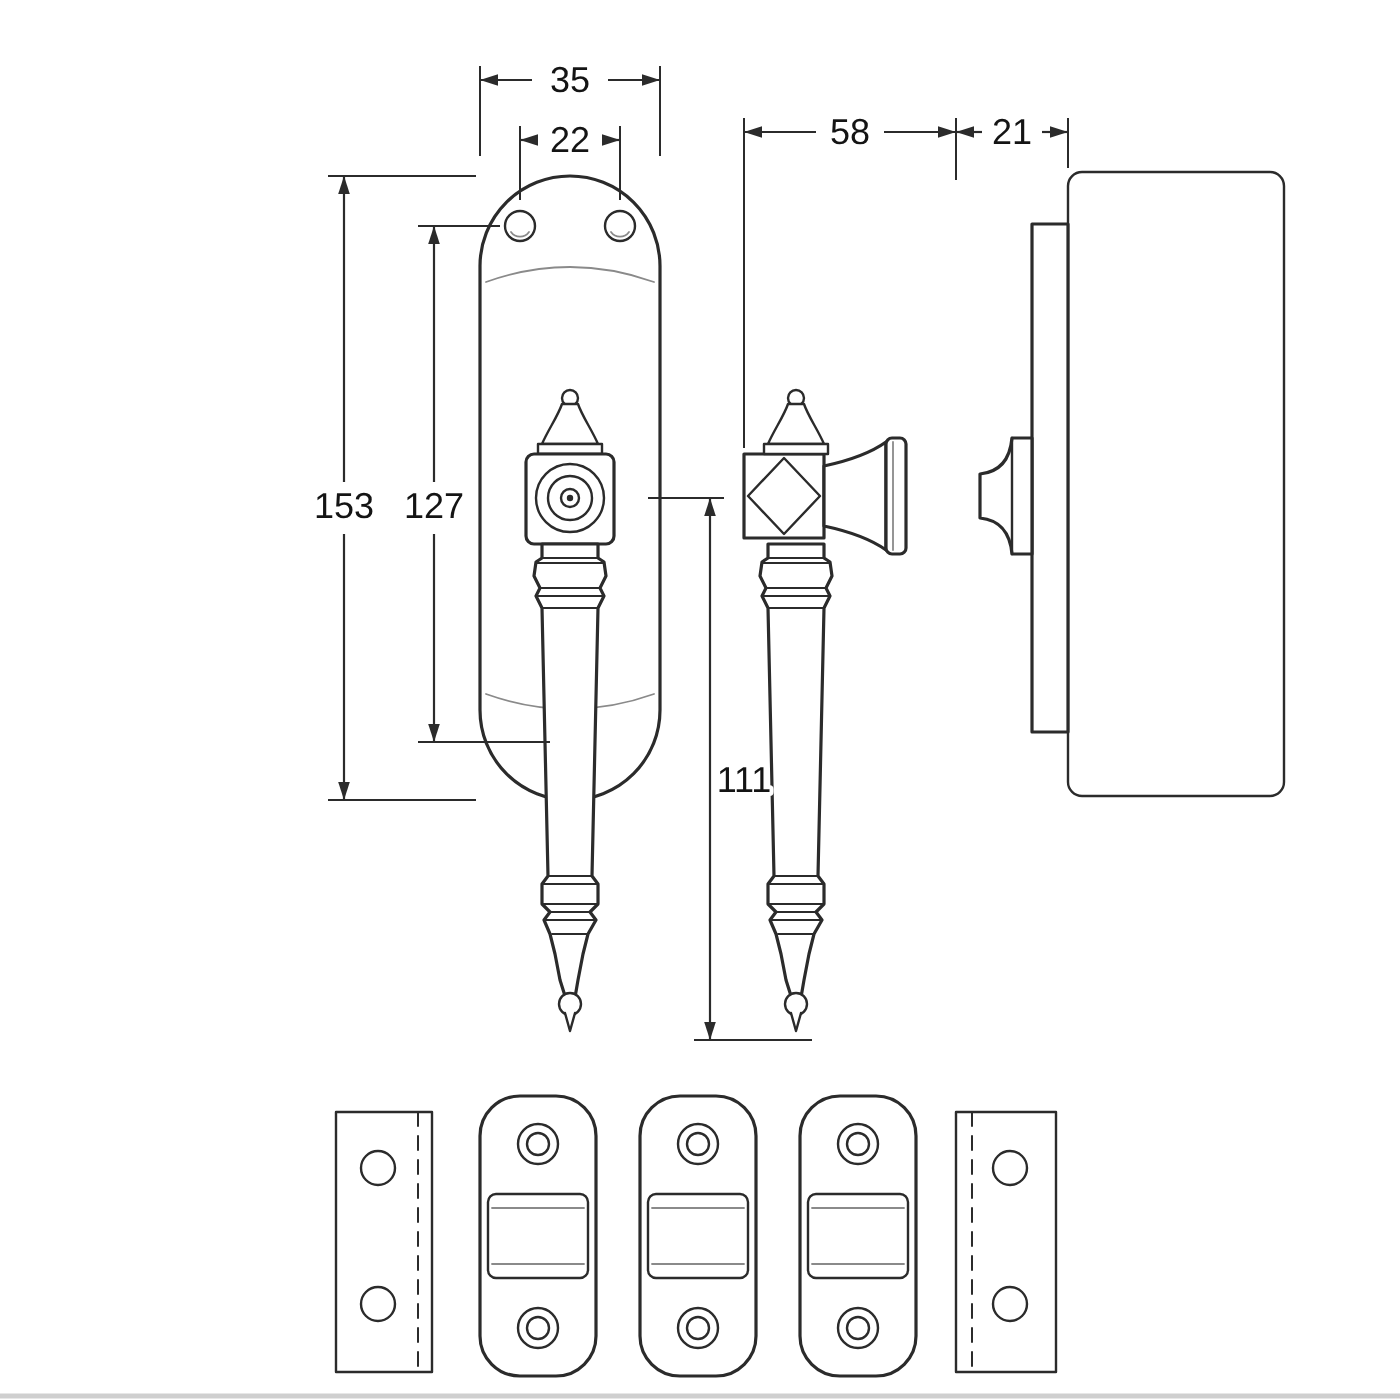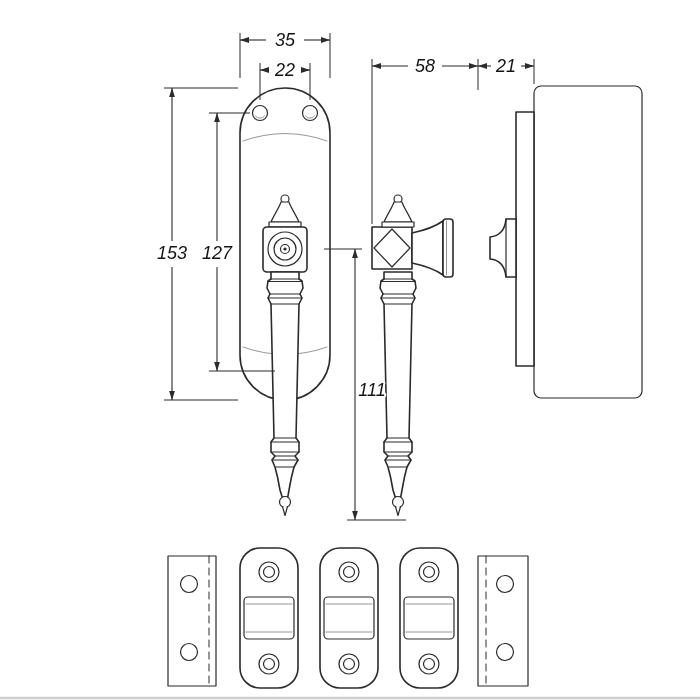--- a/index.html
+++ b/index.html
@@ -3,21 +3,21 @@
 <meta charset="utf-8">
 <style>
   :root{
     --line:#2b2b2b;
     --background:#ffffff;
     --shade:#8a8a8a;
     --border:#cfcfcf;
   }
   html,body{margin:0;padding:0;}
   body{width:700px;height:700px;background:var(--background);font-family:"Liberation Sans",sans-serif;}
-  .stage{position:relative;width:700px;height:700px;background:var(--background);overflow:hidden;font-style:italic;}
+  .stage{position:relative;width:700px;height:700px;background:var(--background);overflow:hidden;}
   svg{display:block;}
 
   
   .s16{stroke:var(--line);stroke-width:1.6;fill:none;stroke-linejoin:round;stroke-linecap:round;}
   .s12{stroke:var(--line);stroke-width:1.2;fill:none;stroke-linejoin:round;stroke-linecap:round;}
   .s10{stroke:var(--line);stroke-width:1;fill:none;stroke-linecap:round;}
   .s09{stroke:var(--shade);stroke-width:.9;fill:none;stroke-linecap:round;}
   .dim{stroke:var(--line);stroke-width:1.1;fill:none;}
   .ext{stroke:var(--line);stroke-width:1;fill:none;}
   .dash{stroke-dasharray:7 5;}

